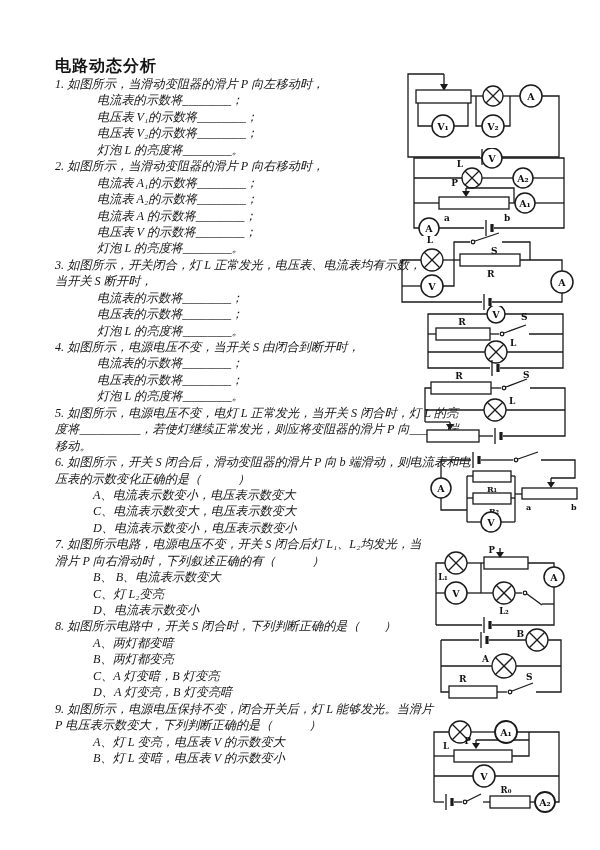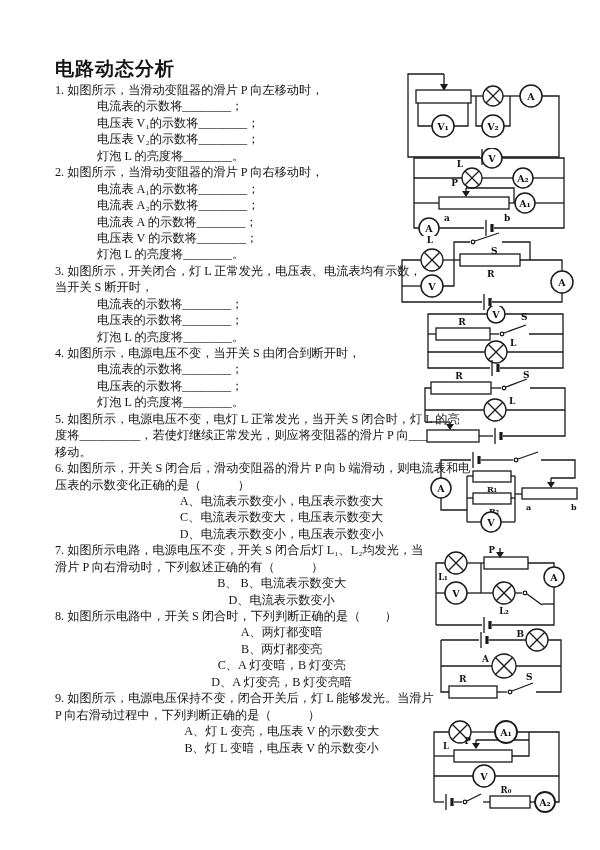--- a/index.html
+++ b/index.html
@@ -1,24 +1,24 @@
 <!DOCTYPE html>
 <html><head>
 <meta charset="utf-8">
 <style>
   html,body{margin:0;padding:0;}
   body{width:600px;height:850px;background:#ffffff;position:relative;overflow:hidden;
        font-family:"Liberation Serif","DejaVu Serif",serif;color:#151515;}
   .page{position:absolute;inset:0;background:#fff;}
   .title{position:absolute;left:55px;top:56px;font-family:"Liberation Sans","DejaVu Sans",sans-serif;
-         font-weight:bold;font-size:19px;letter-spacing:1px;}
-  .text-col{position:absolute;left:55px;top:82px;font-size:12.2px;line-height:16.45px;}
+         font-weight:bold;font-size:16px;letter-spacing:1px;}
+  .text-col{position:absolute;left:55px;top:76px;font-size:12.2px;line-height:16.45px;font-style:italic;}
   .ln{white-space:nowrap;height:16.45px;}
   .ind{padding-left:42px;}
-  .opt{padding-left:38px;text-align:center;}
+  .opt{padding-left:38px;}
   .diag{position:absolute;}
   svg path, svg rect, svg circle, svg line{stroke:#1a1a1a;stroke-width:1.3;fill:none;}
   svg rect{fill:#ffffff;}
   svg circle.m{fill:#ffffff;stroke-width:1.5;}
   svg circle.pv{fill:#ffffff;}
   svg polygon{fill:#1a1a1a;stroke:none;}
   svg line.thick{stroke-width:3.2;}
   svg text{stroke:none;fill:#111;font-family:"DejaVu Serif","Liberation Serif",serif;
            font-weight:bold;font-size:9px;}
   svg text.mtr{text-anchor:middle;font-size:9.5px;}
@@ -61,30 +61,31 @@
 
     <div class="ln">6. 如图所示，开关 S 闭合后，滑动变阻器的滑片 P 向 b 端滑动，则电流表和电</div>
     <div class="ln">压表的示数变化正确的是（　　　）</div>
     <div class="ln opt">A、电流表示数变小，电压表示数变大</div>
     <div class="ln opt">C、电流表示数变大，电压表示数变大</div>
     <div class="ln opt">D、电流表示数变小，电压表示数变小</div>
 
     <div class="ln">7. 如图所示电路，电源电压不变，开关 S 闭合后灯 L₁、L₂均发光，当</div>
     <div class="ln">滑片 P 向右滑动时，下列叙述正确的有（　　　）</div>
     <div class="ln opt">B、 B、电流表示数变大</div>
+    <div class="ln opt">C、灯 L₂变亮</div>
     <div class="ln opt">D、电流表示数变小</div>
 
     <div class="ln">8. 如图所示电路中，开关 S 闭合时，下列判断正确的是（　　）</div>
     <div class="ln opt">A、两灯都变暗</div>
     <div class="ln opt">B、两灯都变亮</div>
     <div class="ln opt">C、A 灯变暗，B 灯变亮</div>
     <div class="ln opt">D、A 灯变亮，B 灯变亮暗</div>
 
     <div class="ln">9. 如图所示，电源电压保持不变，闭合开关后，灯 L 能够发光。当滑片</div>
-    <div class="ln">P 向右滑动过程中，下列判断正确的是（　　　）</div>
+    <div class="ln">P 电压表示数变大，下列判断正确的是（　　　）</div>
     <div class="ln opt">A、灯 L 变亮，电压表 V 的示数变大</div>
     <div class="ln opt">B、灯 L 变暗，电压表 V 的示数变小</div>
   </div>
 
   <svg class="diag" style="left:396px;top:62px" width="175" height="105" viewBox="0 0 175 105">
     <g>
       <path d="M84,95 H12 V12 H48"></path>
         <path d="M75,34 H87"></path>
         <path d="M107,34 H124"></path>
       <path d="M146,34 H163 V95 H94"></path>

